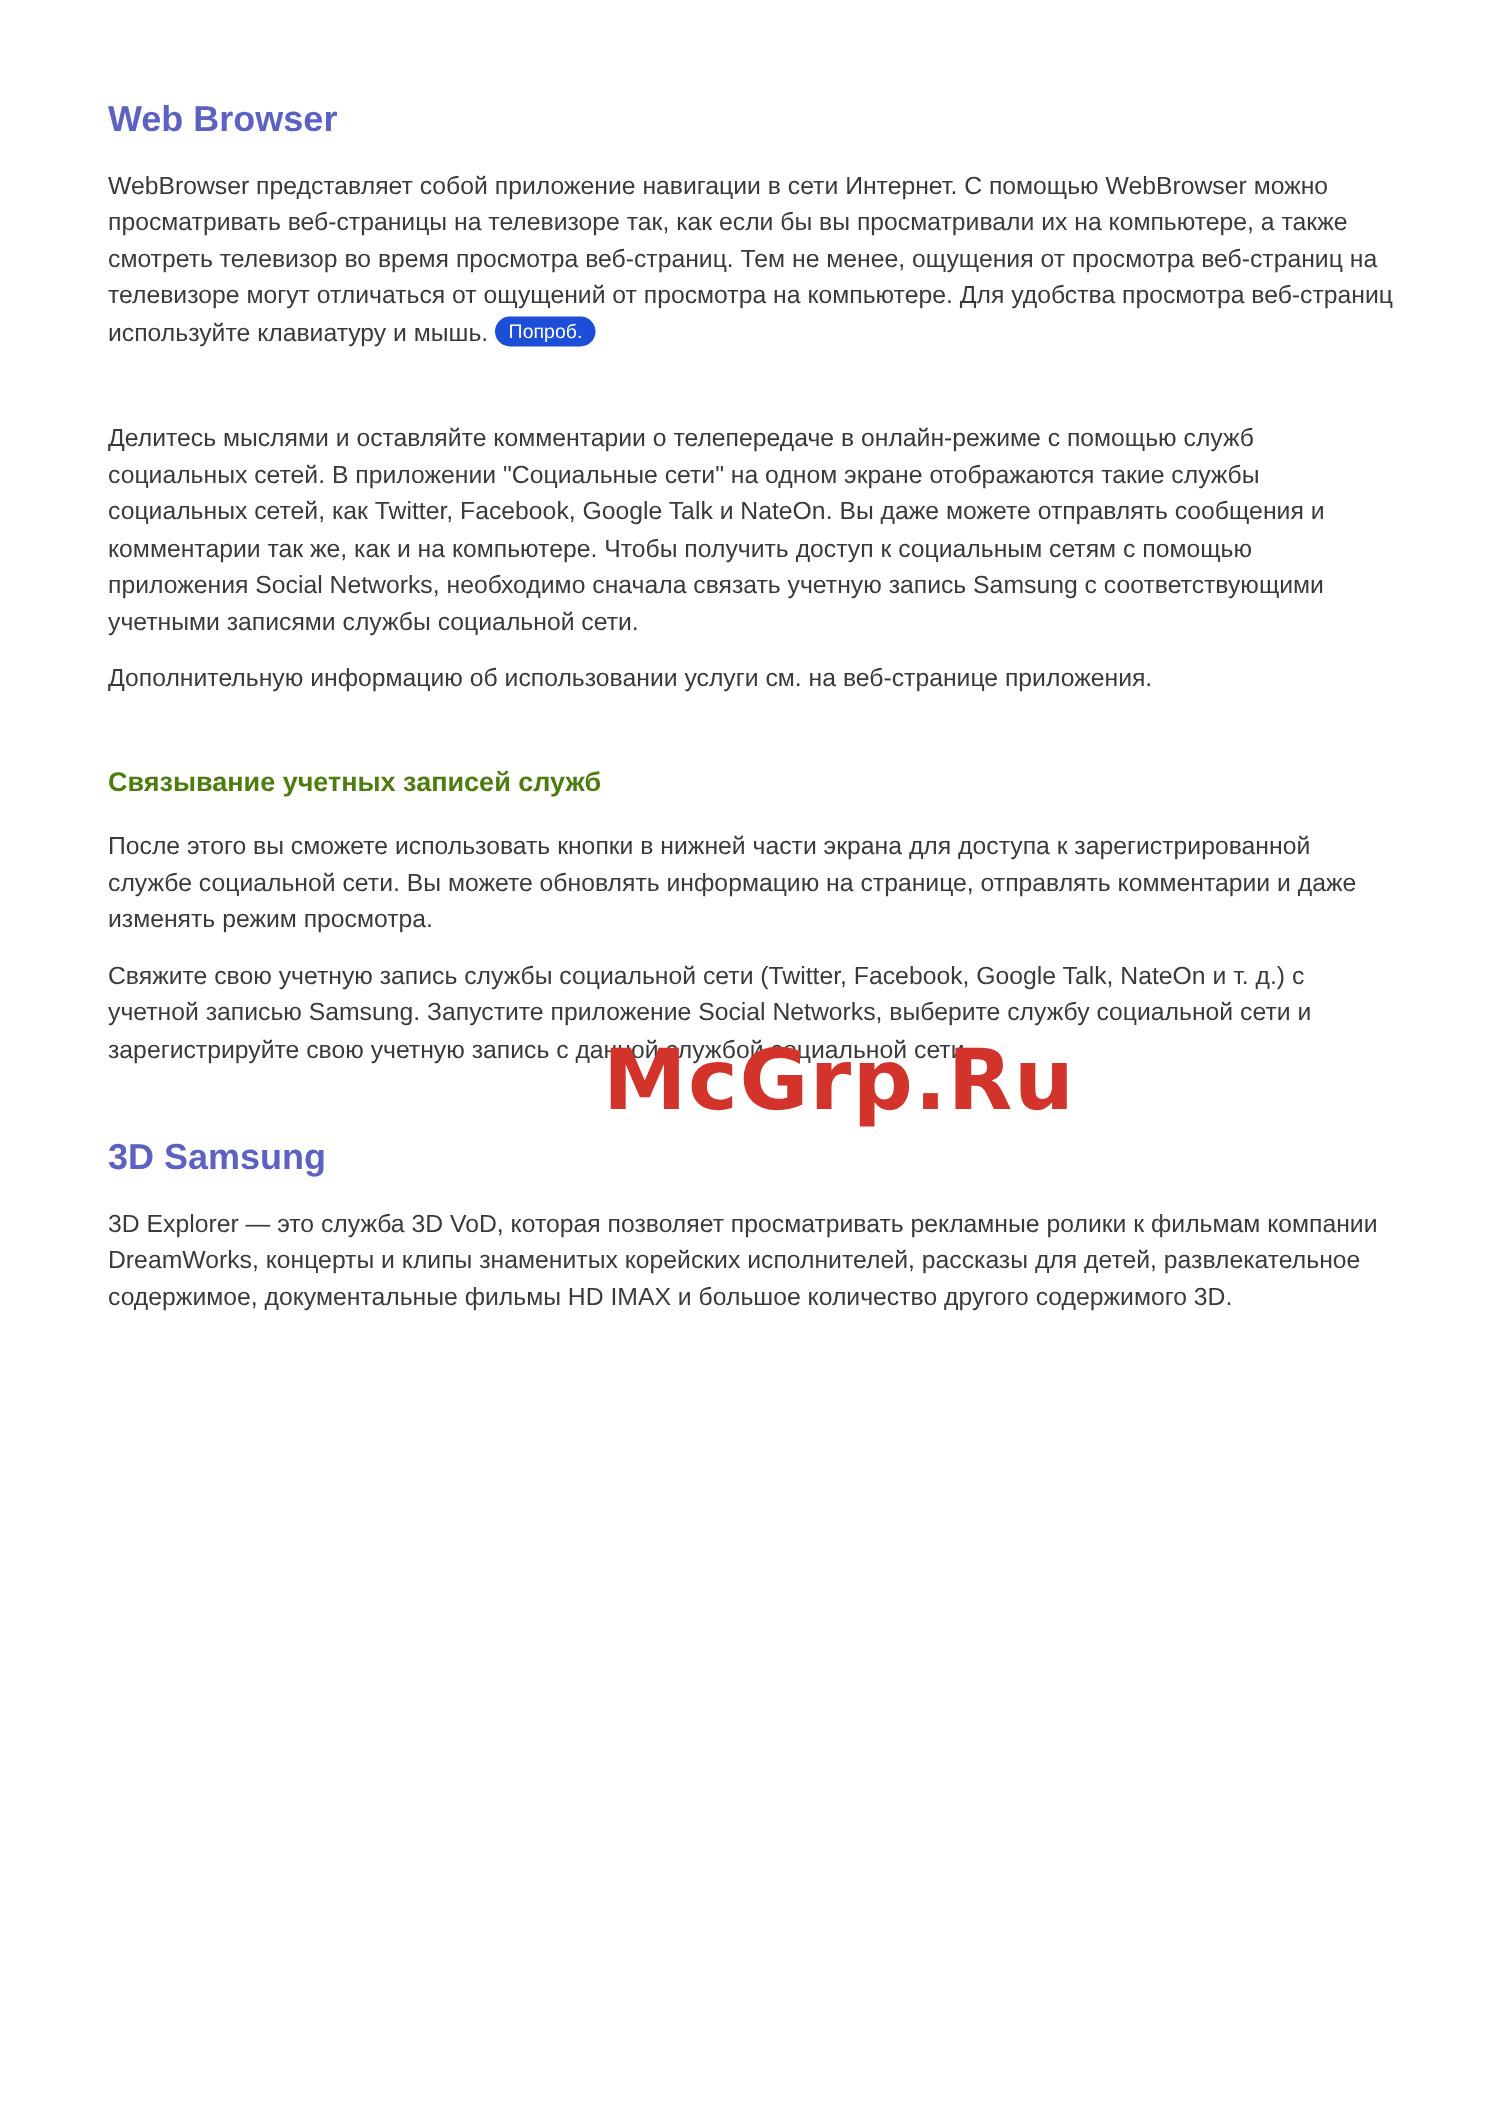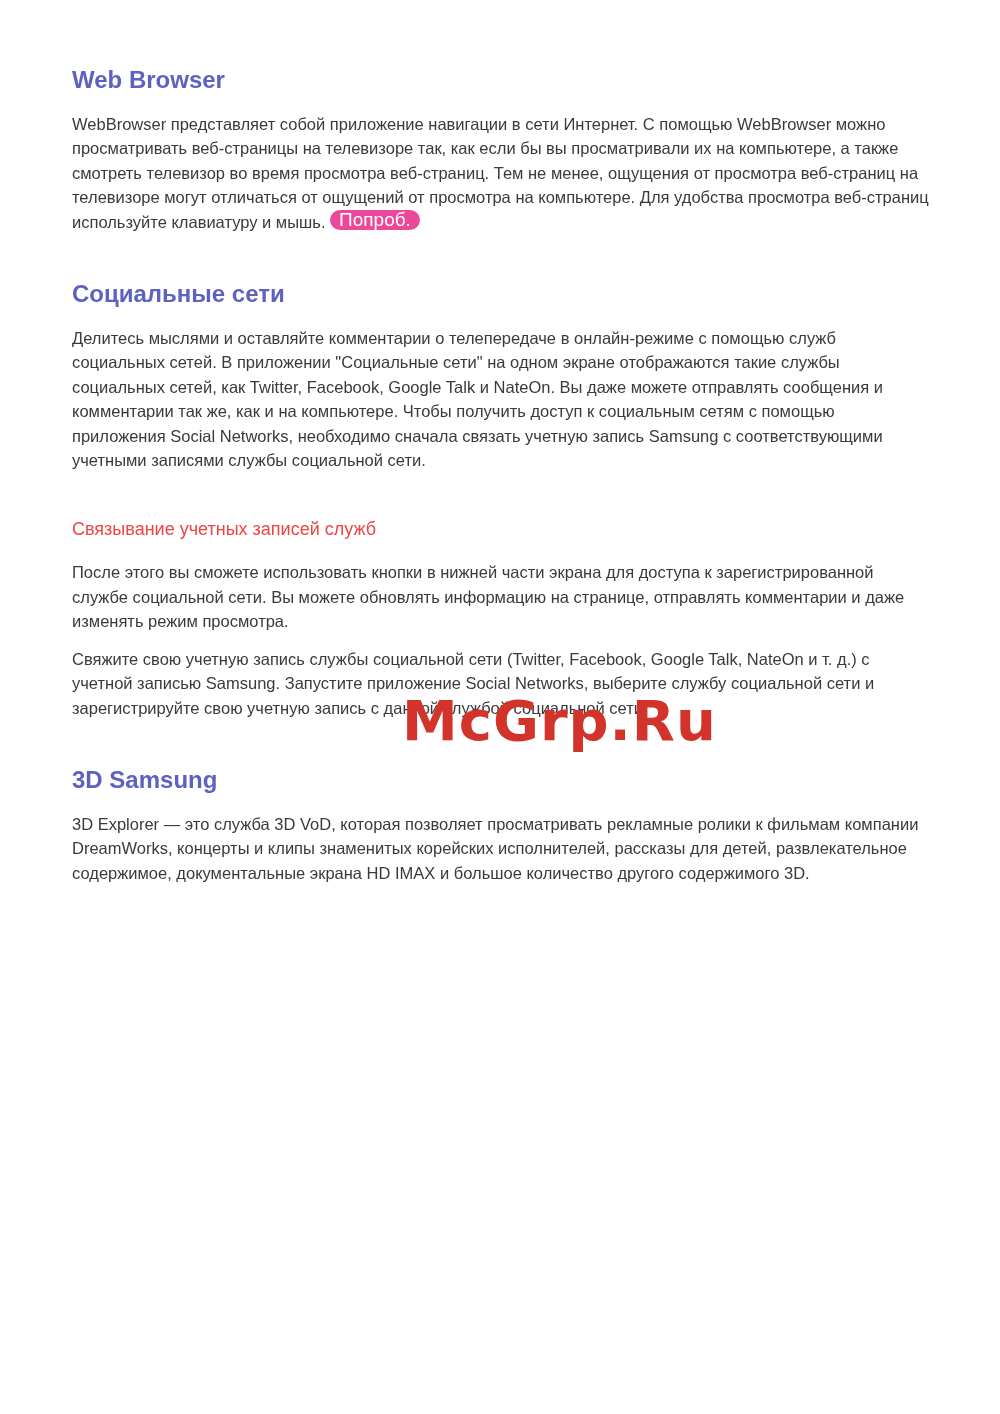--- a/index.html
+++ b/index.html
@@ -21,39 +21,39 @@
   }
   h1.doc-heading {
     color: #5d61c1;
     font-size: 24px;
     font-weight: bold;
     margin: 0 0 18px 0;
     line-height: 1.15;
   }
   section { margin: 0 0 46px 0; }
   h3.doc-subheading {
-    color: #ef4444;
+    color: #4d7c0f;
     font-size: 18px;
-    font-weight: normal;
+    font-weight: bold;
     margin: 0 0 20px 0;
     line-height: 1.2;
   }
   p.doc-paragraph {
     font-size: 16.5px;
     line-height: 24.5px;
     margin: 0 0 13px 0;
     max-width: 862px;
     color: #3a3a3a;
   }
   p.doc-paragraph:last-child { margin-bottom: 0; }
   .try-badge {
     display: inline-block;
-    background: #ec4899;
+    background: #1d4ed8;
     color: #ffffff;
-    font-size: 19px;
+    font-size: 13px;
     line-height: 17px;
     padding: 1px 9px 2px 9px;
     border-radius: 10px;
     vertical-align: 2px;
     white-space: nowrap;
     cursor: pointer;
   }
   .watermark {
     position: absolute;
     left: 402px;
@@ -72,30 +72,30 @@
 <div class="page">
 
   <section>
     <h1 class="doc-heading">Web Browser</h1>
     <p class="doc-paragraph"><span>WebBrowser представляет собой приложение навигации в сети Интернет. С помощью WebBrowser можно просматривать веб-страницы на телевизоре так, как если бы вы просматривали их на компьютере, а также смотреть телевизор во время просмотра веб-страниц. Тем не менее, ощущения от просмотра веб-страниц на телевизоре могут отличаться от ощущений от просмотра на компьютере. Для удобства просмотра веб-страниц используйте клавиатуру и мышь.</span>
       <span class="try-badge">Попроб.</span>
     </p>
   </section>
 
   <section>
-    <h1 class="doc-heading">Социальные сети</h1>
     <p class="doc-paragraph">Делитесь мыслями и оставляйте комментарии о телепередаче в онлайн-режиме с помощью служб социальных сетей. В приложении "Социальные сети" на одном экране отображаются такие службы социальных сетей, как Twitter, Facebook, Google Talk и NateOn. Вы даже можете отправлять сообщения и комментарии так же, как и на компьютере. Чтобы получить доступ к социальным сетям с помощью приложения Social Networks, необходимо сначала связать учетную запись Samsung с соответствующими учетными записями службы социальной сети.</p>
+    <p class="doc-paragraph">Дополнительную информацию об использовании услуги см. на веб-странице приложения.</p>
   </section>
 
   <section>
     <h3 class="doc-subheading">Связывание учетных записей служб</h3>
     <p class="doc-paragraph">После этого вы сможете использовать кнопки в нижней части экрана для доступа к зарегистрированной службе социальной сети. Вы можете обновлять информацию на странице, отправлять комментарии и даже изменять режим просмотра.</p>
     <p class="doc-paragraph">Свяжите свою учетную запись службы социальной сети (Twitter, Facebook, Google Talk, NateOn и т. д.) с учетной записью Samsung. Запустите приложение Social Networks, выберите службу социальной сети и зарегистрируйте свою учетную запись с данной службой социальной сети.</p>
   </section>
 
   <section>
     <h1 class="doc-heading">3D Samsung</h1>
-    <p class="doc-paragraph">3D Explorer — это служба 3D VoD, которая позволяет просматривать рекламные ролики к фильмам компании DreamWorks, концерты и клипы знаменитых корейских исполнителей, рассказы для детей, развлекательное содержимое, документальные экрана HD IMAX и большое количество другого содержимого 3D.</p>
+    <p class="doc-paragraph">3D Explorer — это служба 3D VoD, которая позволяет просматривать рекламные ролики к фильмам компании DreamWorks, концерты и клипы знаменитых корейских исполнителей, рассказы для детей, развлекательное содержимое, документальные фильмы HD IMAX и большое количество другого содержимого 3D.</p>
   </section>
 
   <div class="watermark">McGrp.Ru</div>
 
 </div>
 
 </body></html>

